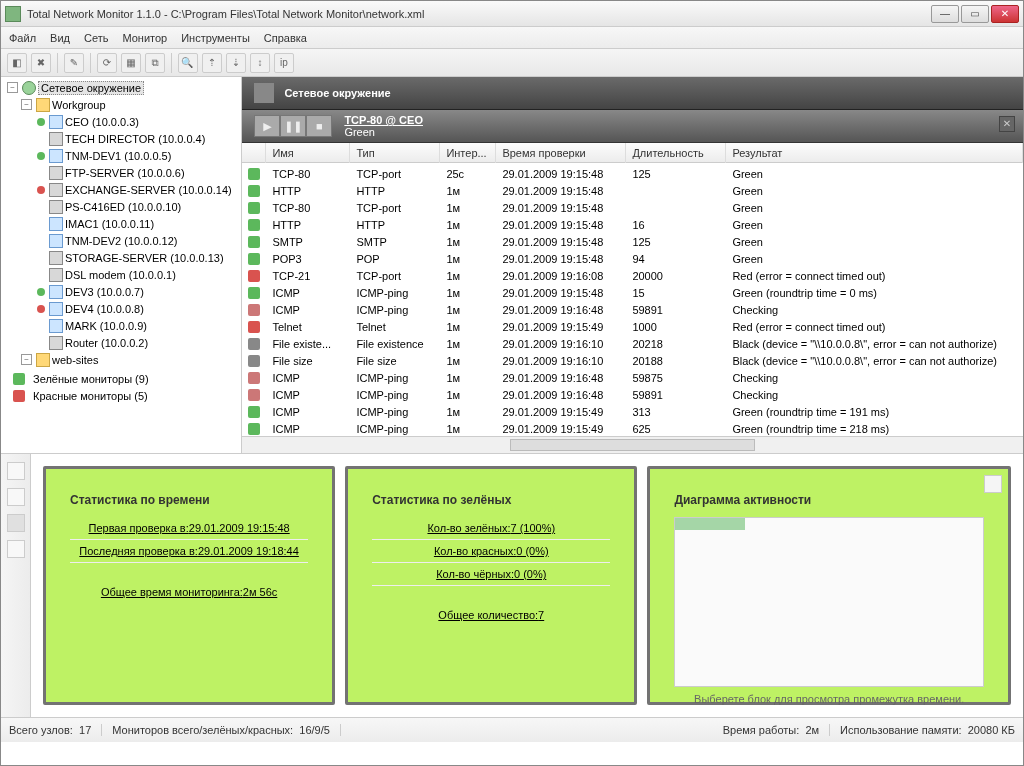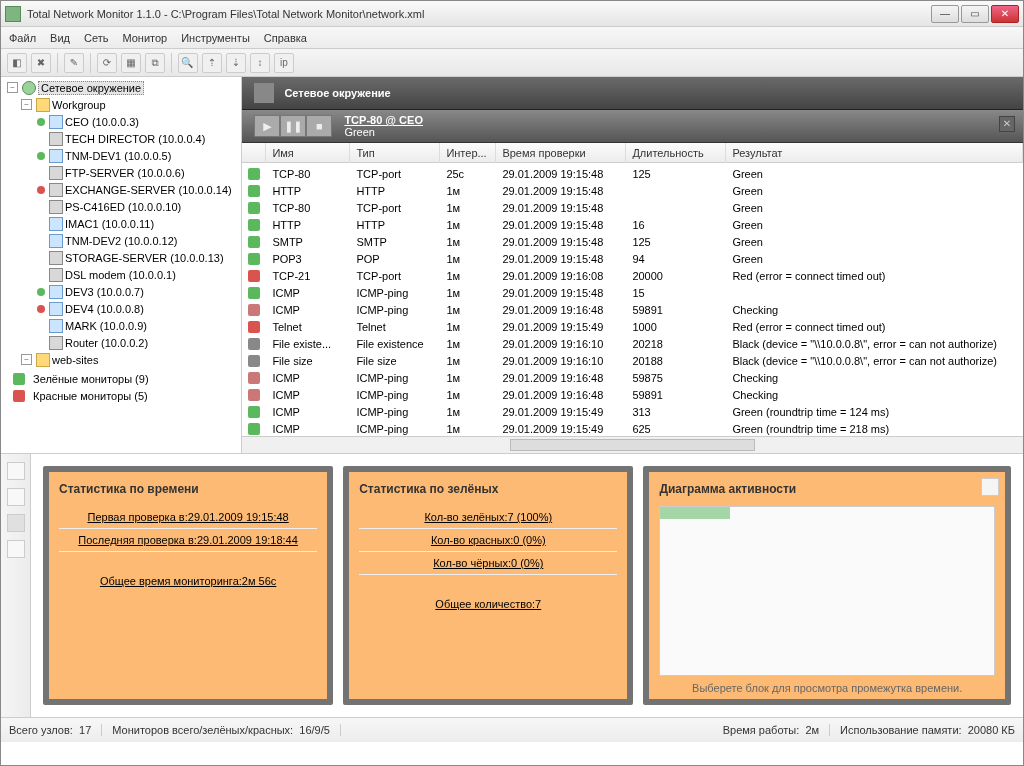--- a/index.html
+++ b/index.html
@@ -59,21 +59,21 @@
 
 .hscrollbar { height:17px; background:#f0f0f0; border-top:1px solid #ccc; display:flex; align-items:center; padding:0 20px;}
 .hscrollbar .thumb { width:245px; height:12px; background:#ddd; border:1px solid #bbb; margin:0 auto;}
 
 
 .bottom { display:flex; height:264px; border-top:1px solid #ccc;}
 .left-tabs { width:30px; background:linear-gradient(90deg,#f5f5f5,#ececec); border-right:1px solid #ccc; display:flex; flex-direction:column; align-items:center; padding-top:8px; gap:8px;}
 .ltab { width:18px; height:18px; border:1px solid #ccc; background:#f8f8f8;}
 .ltab.act { background:#e0e0e0;}
 .panels { flex:1; display:flex; padding:12px; gap:10px;}
-.panel { flex:1; border:6px solid #737373; border-radius:2px; background:#fdba74; position:relative; padding:10px;}
+.panel { flex:1; border:3px solid #737373; border-radius:2px; background:#bef264; position:relative; padding:24px;}
 .panel h3 { font-size:12px; font-weight:bold; color:#333; margin-bottom:10px;}
 .statrow { display:flex; justify-content:center; padding:5px 0; border-bottom:1px solid #eee;text-decoration:underline;}
 .statrow.last{border:none;margin-top:18px;}
 .diagbox { height:170px; border:1px solid #ccc; background:#fafafa; margin-top:4px; position:relative;}
 .diagbar { position:absolute; left:0; top:0; width:70px; height:12px; background:#a5d6a7;}
 .diaghint { text-align:center; color:#666; margin-top:6px;}
 .pinbtn { position:absolute; right:6px; top:6px; width:18px; height:18px; border:1px solid #ccc; background:#f5f5f5;}
 
 
 .statusbar { height:25px; background:linear-gradient(#f7f7f7,#ececec); border-top:1px solid #ccc; display:flex; align-items:center; padding:0 8px; gap:6px; color:#333;}
@@ -330,20 +330,21 @@
           </div>
           <div class="grow">
             <div class="c1" style="display:flex;">
               <span class="st st-green"></span>
             </div>
             <div class="gc c2">ICMP</div>
             <div class="gc c3">ICMP-ping</div>
             <div class="gc c4">1м</div>
             <div class="gc c5">29.01.2009 19:15:48</div>
             <div class="gc c6">15</div>
+            <div class="gc c7">Green (roundtrip time = 0 ms)</div>
           </div>
           <div class="grow">
             <div class="c1" style="display:flex;">
               <span class="st st-hour"></span>
             </div>
             <div class="gc c2">ICMP</div>
             <div class="gc c3">ICMP-ping</div>
             <div class="gc c4">1м</div>
             <div class="gc c5">29.01.2009 19:16:48</div>
             <div class="gc c6">59891</div>
@@ -406,21 +407,21 @@
           </div>
           <div class="grow">
             <div class="c1" style="display:flex;">
               <span class="st st-green"></span>
             </div>
             <div class="gc c2">ICMP</div>
             <div class="gc c3">ICMP-ping</div>
             <div class="gc c4">1м</div>
             <div class="gc c5">29.01.2009 19:15:49</div>
             <div class="gc c6">313</div>
-            <div class="gc c7">Green (roundtrip time = 124 ms)</div>
+            <div class="gc c7">Green (roundtrip time = 191 ms)</div>
           </div>
           <div class="grow">
             <div class="c1" style="display:flex;">
               <span class="st st-green"></span>
             </div>
             <div class="gc c2">ICMP</div>
             <div class="gc c3">ICMP-ping</div>
             <div class="gc c4">1м</div>
             <div class="gc c5">29.01.2009 19:15:49</div>
             <div class="gc c6">625</div>

